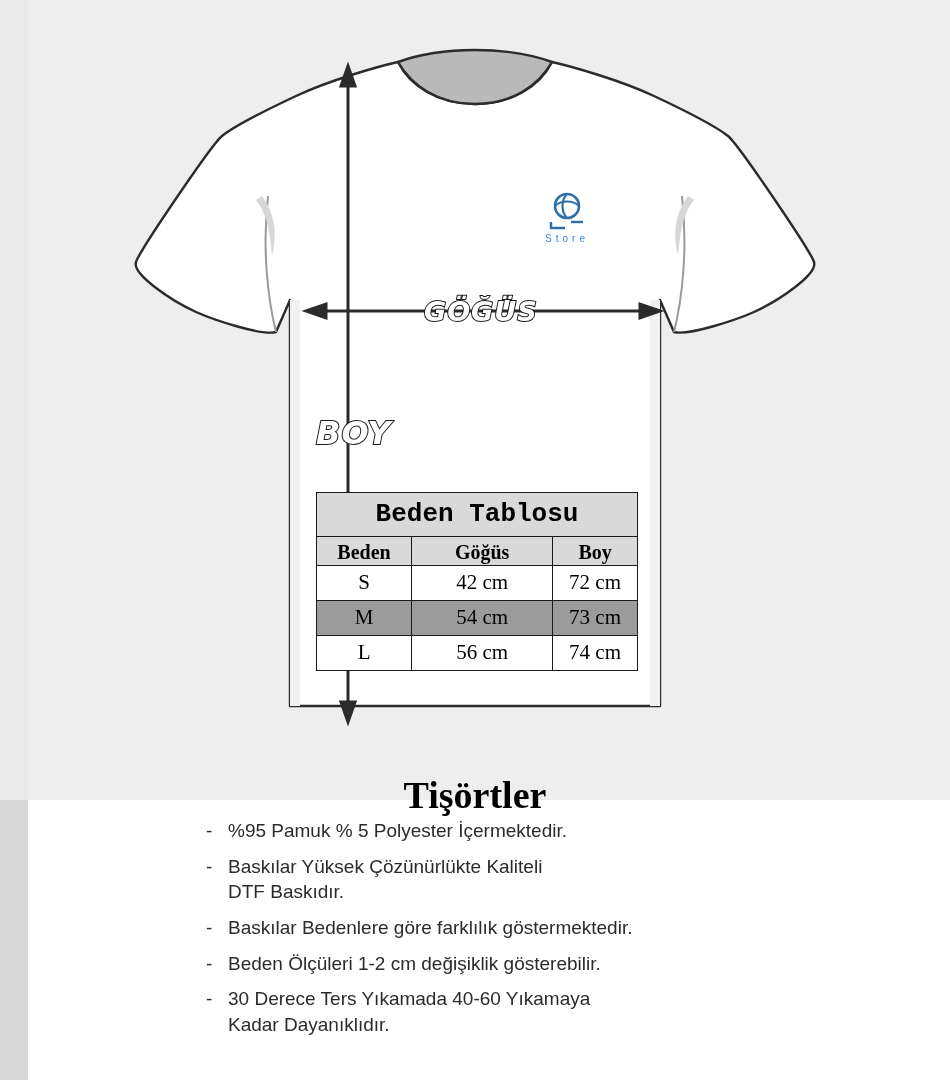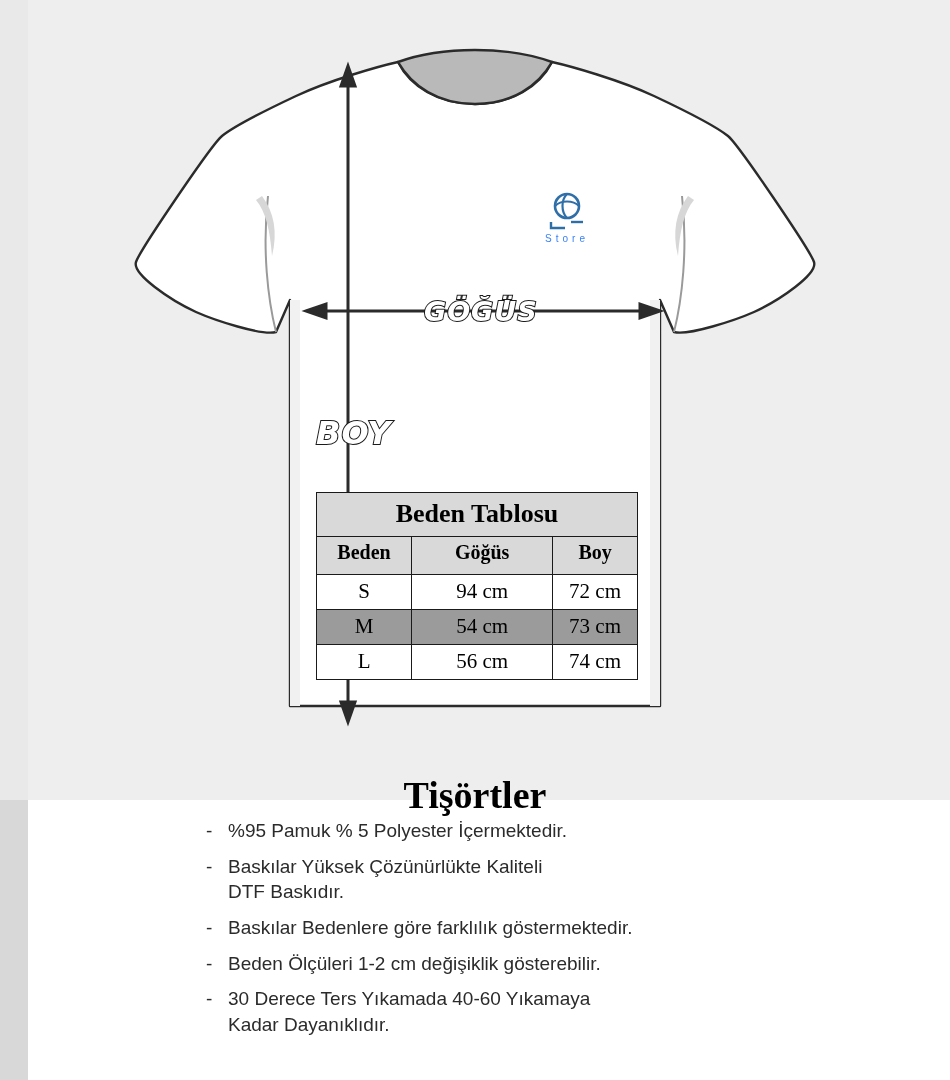--- a/index.html
+++ b/index.html
@@ -109,31 +109,31 @@
   .size-table td, .size-table th {
     border: 1px solid #1a1a1a;
     text-align: center;
     color: #000000;
   }
   .size-table caption {
     caption-side: top;
     background: #d9d9d9;
     border: 1px solid #1a1a1a;
     border-bottom: none;
-    font-family: Liberation Serif, serif;
+    font-family: Liberation Mono, monospace;
     font-size: 26px;
     font-weight: 700;
     padding: 6px 0 7px 0;
     color: #000000;
   }
   .size-table thead th {
     background: #d9d9d9;
     font-size: 20px;
     font-weight: 700;
-    padding: 4px 0 10px 0;
+    padding: 4px 0 1px 0;
   }
   .size-table tbody td {
     font-size: 21px;
     padding: 4px 0 5px 0;
   }
   .size-table tbody tr.shade td {
     background: #9b9b9b;
   }
   .size-table tbody tr.plain td {
     background: #ffffff;
@@ -248,21 +248,21 @@
   <thead>
     <tr>
       <th class="col-beden">Beden</th>
       <th class="col-gogus">Göğüs</th>
       <th class="col-boy">Boy</th>
     </tr>
   </thead>
   <tbody>
     <tr class="plain">
       <td>S</td>
-      <td>94 cm</td>
+      <td>42 cm</td>
       <td>72 cm</td>
     </tr>
     <tr class="shade">
       <td>M</td>
       <td>54 cm</td>
       <td>73 cm</td>
     </tr>
     <tr class="plain">
       <td>L</td>
       <td>56 cm</td>

